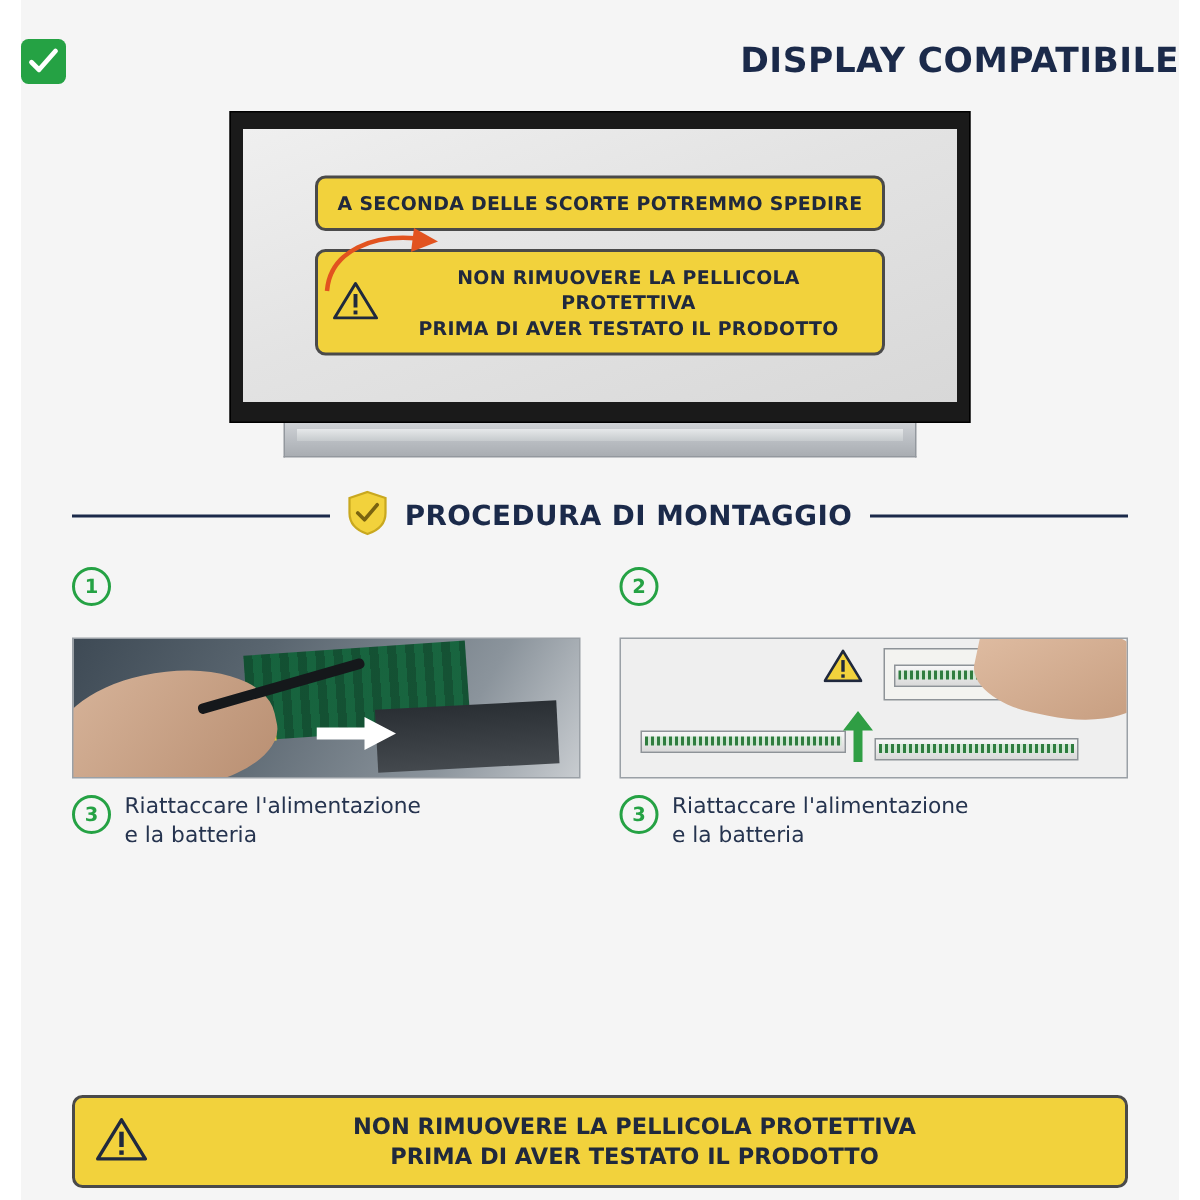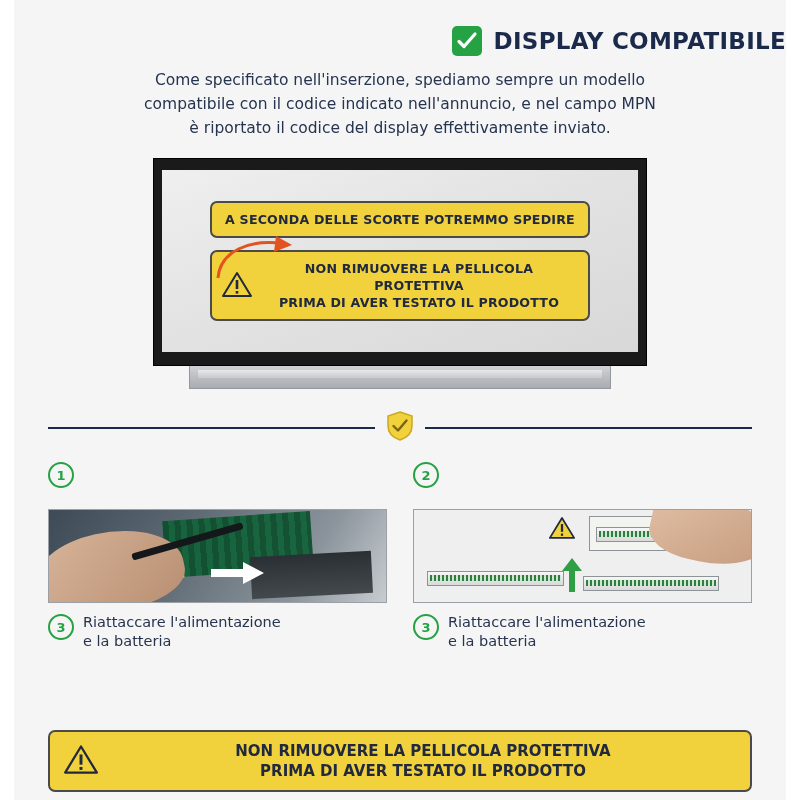--- a/index.html
+++ b/index.html
@@ -41,21 +41,21 @@
     top: 0;
     width: 772px;
     height: 800px;
     background: #f5f5f5;
   }
 
   
   .header {
     display: flex;
     align-items: center;
-    justify-content: flex-end;
+    justify-content: space-between;
     gap: 12px;
     padding-top: 26px;
   }
   .check-box {
     width: 30px;
     height: 30px;
     border-radius: 5px;
     background: #25a244;
     position: relative;
     flex: none;
@@ -327,21 +327,20 @@
 
     <div class="header">
       <span class="check-box">
         <svg width="22" height="22" viewBox="0 0 22 22" aria-hidden="true">
           <path d="M3 11.5 L8 16.5 L19 4" fill="none" stroke="#ffffff" stroke-width="3.2" stroke-linecap="round" stroke-linejoin="round"></path>
         </svg>
       </span>
       <span class="header-title">DISPLAY COMPATIBILE</span>
     </div>
 
-    <div class="intro">Come specificato nell'inserzione, spediamo sempre un modello compatibile con il codice indicato nell'annuncio, e nel campo MPN è riportato il codice del display effettivamente inviato.</div>
 
     <div class="display-wrap">
       <span class="bracket left"></span>
       <span class="bracket right"></span>
 
       <div class="panel">
         <div class="screen">
 
           <span class="arrow-curve">
             <svg width="90" height="50" viewBox="0 0 90 50" aria-hidden="true">
@@ -376,20 +375,21 @@
     </div>
 
     <div class="proc-head">
       <span class="proc-rule"></span>
       <span class="shield">
         <svg width="26" height="30" viewBox="0 0 26 30" aria-hidden="true">
           <path d="M13 1 L25 5 V15 C25 23 19 27 13 29 C7 27 1 23 1 15 V5 Z" fill="#f2d23c" stroke="#c9a81f" stroke-width="1.5"></path>
           <path d="M6.5 15 L11 19.5 L19.5 9.5" fill="none" stroke="#7a6410" stroke-width="2.4" stroke-linecap="round" stroke-linejoin="round"></path>
         </svg>
       </span>
+      <span class="proc-title">PROCEDURA DI MONTAGGIO</span>
       <span class="proc-rule"></span>
     </div>
 
     <div class="steps">
 
       <div>
         <div class="step-row">
           <span class="num">1</span>
           <span class="step-text">
           </span>

